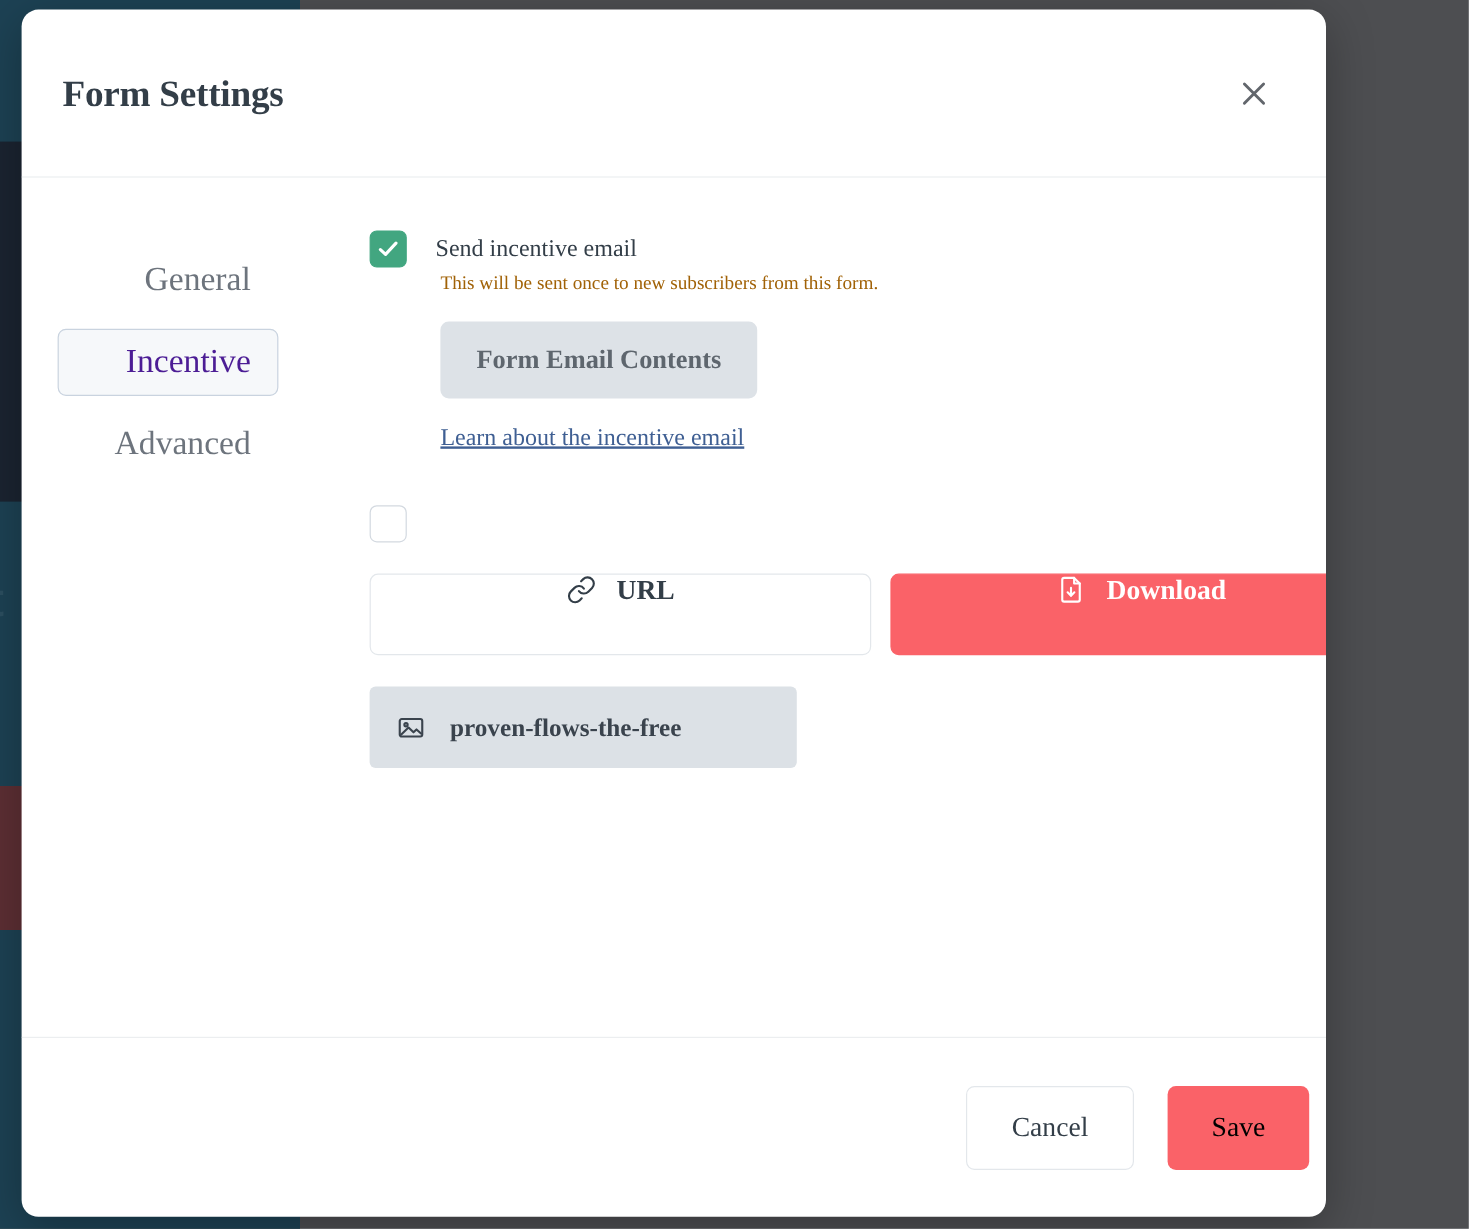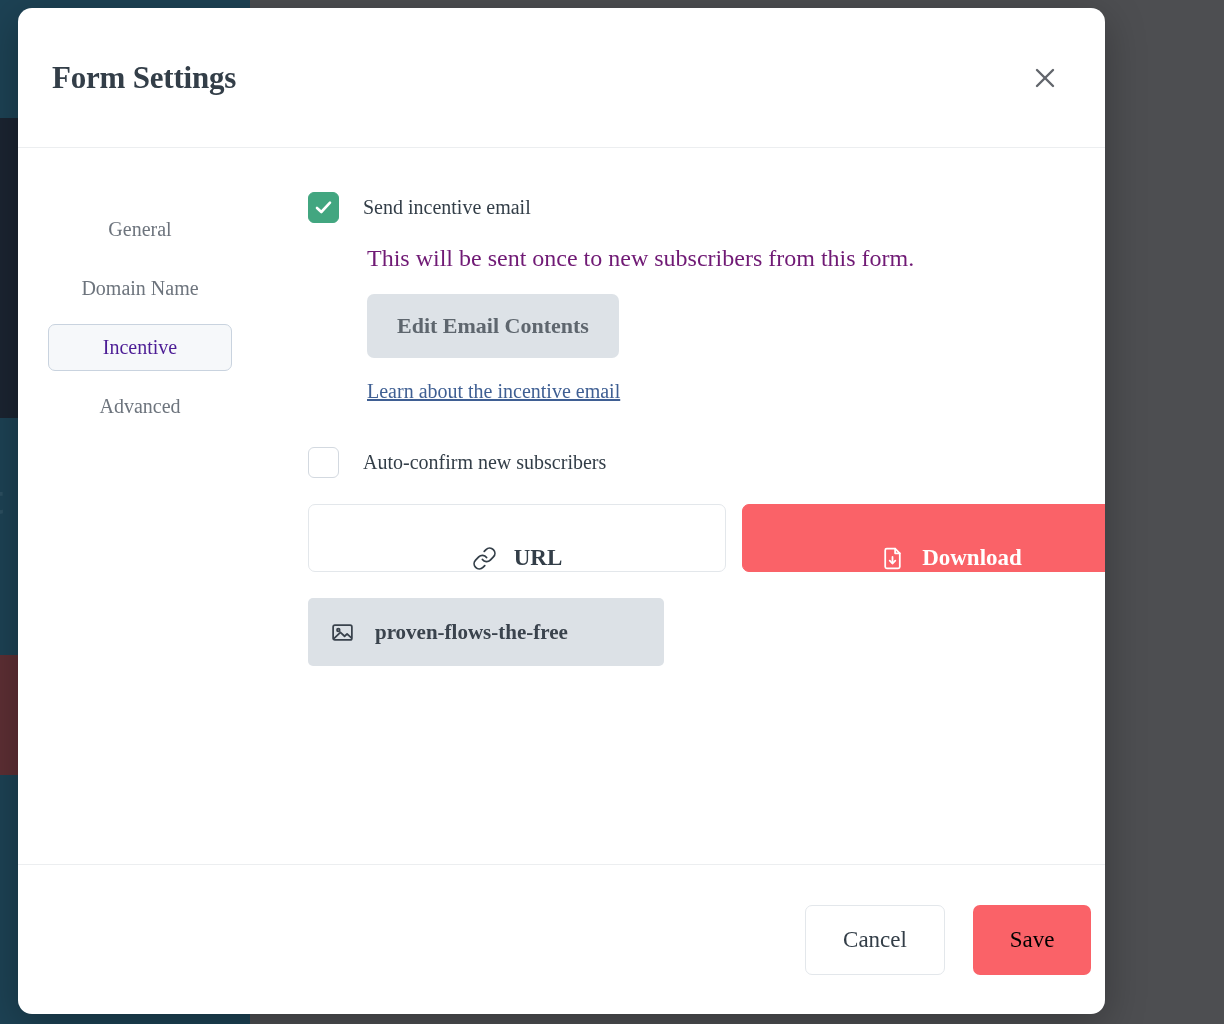--- a/index.html
+++ b/index.html
@@ -95,27 +95,27 @@
   #settings-tabs {
     flex: 0 0 290px;
     padding-left: 30px;
     padding-top: 14px;
   }
   .tab-item {
     display: block;
     width: 184px;
     padding: 11px 22px;
     margin-bottom: 12px;
-    font-size: 20px;
+    font-size: 28px;
     color: #6d747d;
     background: transparent;
     border: 1px solid transparent;
     border-radius: 7px;
     cursor: pointer;
-    text-align: center;
+    text-align: right;
     font-family: inherit;
     white-space: nowrap;
   }
   .tab-item.active {
     color: #4c1d95;
     background: #f6f8fa;
     border-color: #c9d3df;
     font-weight: normal;
   }
 
@@ -146,23 +146,23 @@
   .checkbox.unchecked {
     background: #ffffff;
     border: 1px solid #d3d9e0;
   }
   .check-label {
     font-size: 20px;
     color: #333e48;
   }
 
   .help-text {
-    font-size: 24px;
-    color: #701a75;
-    margin: 22px 0 0 59px;
+    font-size: 16px;
+    color: #a16207;
+    margin: 5px 0 0 59px;
   }
 
   #edit-email-button {
     margin: 22px 0 0 59px;
     padding: 19px 30px;
     font-size: 22px;
     font-weight: bold;
     color: #5e666e;
     background: #dde2e7;
     border: none;
@@ -194,21 +194,21 @@
     gap: 16px;
     margin-top: 26px;
   }
   .toggle-btn {
     width: 418px;
     height: 68px;
     border-radius: 7px;
     font-size: 23px;
     font-weight: bold;
     display: flex;
-    align-items: flex-end;
+    align-items: flex-start;
     justify-content: center;
     gap: 17px;
     cursor: pointer;
     font-family: inherit;
   }
   .toggle-btn.inactive {
     background: #ffffff;
     color: #333e48;
     border: 1px solid #e3e7eb;
   }
@@ -293,49 +293,47 @@
         <line x1="5" y1="5" x2="21" y2="21" stroke="currentColor" stroke-width="2.4" stroke-linecap="round"></line>
         <line x1="21" y1="5" x2="5" y2="21" stroke="currentColor" stroke-width="2.4" stroke-linecap="round"></line>
       </svg>
     </button>
   </div>
 
   <div id="modal-body">
 
     <nav id="settings-tabs">
       <button class="tab-item">General</button>
-      <button class="tab-item">Domain Name</button>
       <button class="tab-item active">Incentive</button>
       <button class="tab-item">Advanced</button>
     </nav>
 
     <section id="settings-panel">
 
       
       <div class="check-row">
         <span class="checkbox checked">
           <svg width="19" height="19" viewBox="0 0 19 19">
             <polyline points="3,10 7.3,14 16,4.6" fill="none" stroke="#ffffff" stroke-width="2.6" stroke-linecap="round" stroke-linejoin="round"></polyline>
           </svg>
         </span>
         <span class="check-label">Send incentive email</span>
       </div>
 
       <p class="help-text">This will be sent once to new subscribers from this form.</p>
 
-      <button id="edit-email-button">Edit Email Contents</button>
+      <button id="edit-email-button">Form Email Contents</button>
 
       <div>
         <a id="incentive-help-link" href="#">Learn about the incentive email</a>
       </div>
 
       
       <div class="check-row" id="auto-confirm-row">
         <span class="checkbox unchecked"></span>
-        <span class="check-label">Auto-confirm new subscribers</span>
       </div>
 
       
 
       <div id="redirect-toggle">
 
         <button class="toggle-btn inactive">
           <svg width="25" height="25" viewBox="0 0 24 24" fill="none" stroke="currentColor" stroke-width="1.7" stroke-linecap="round" stroke-linejoin="round">
             <path d="M10 13a5 5 0 0 0 7.54.54l3-3a5 5 0 0 0-7.07-7.07l-1.72 1.71"></path>
             <path d="M14 11a5 5 0 0 0-7.54-.54l-3 3a5 5 0 0 0 7.07 7.07l1.71-1.71"></path>

